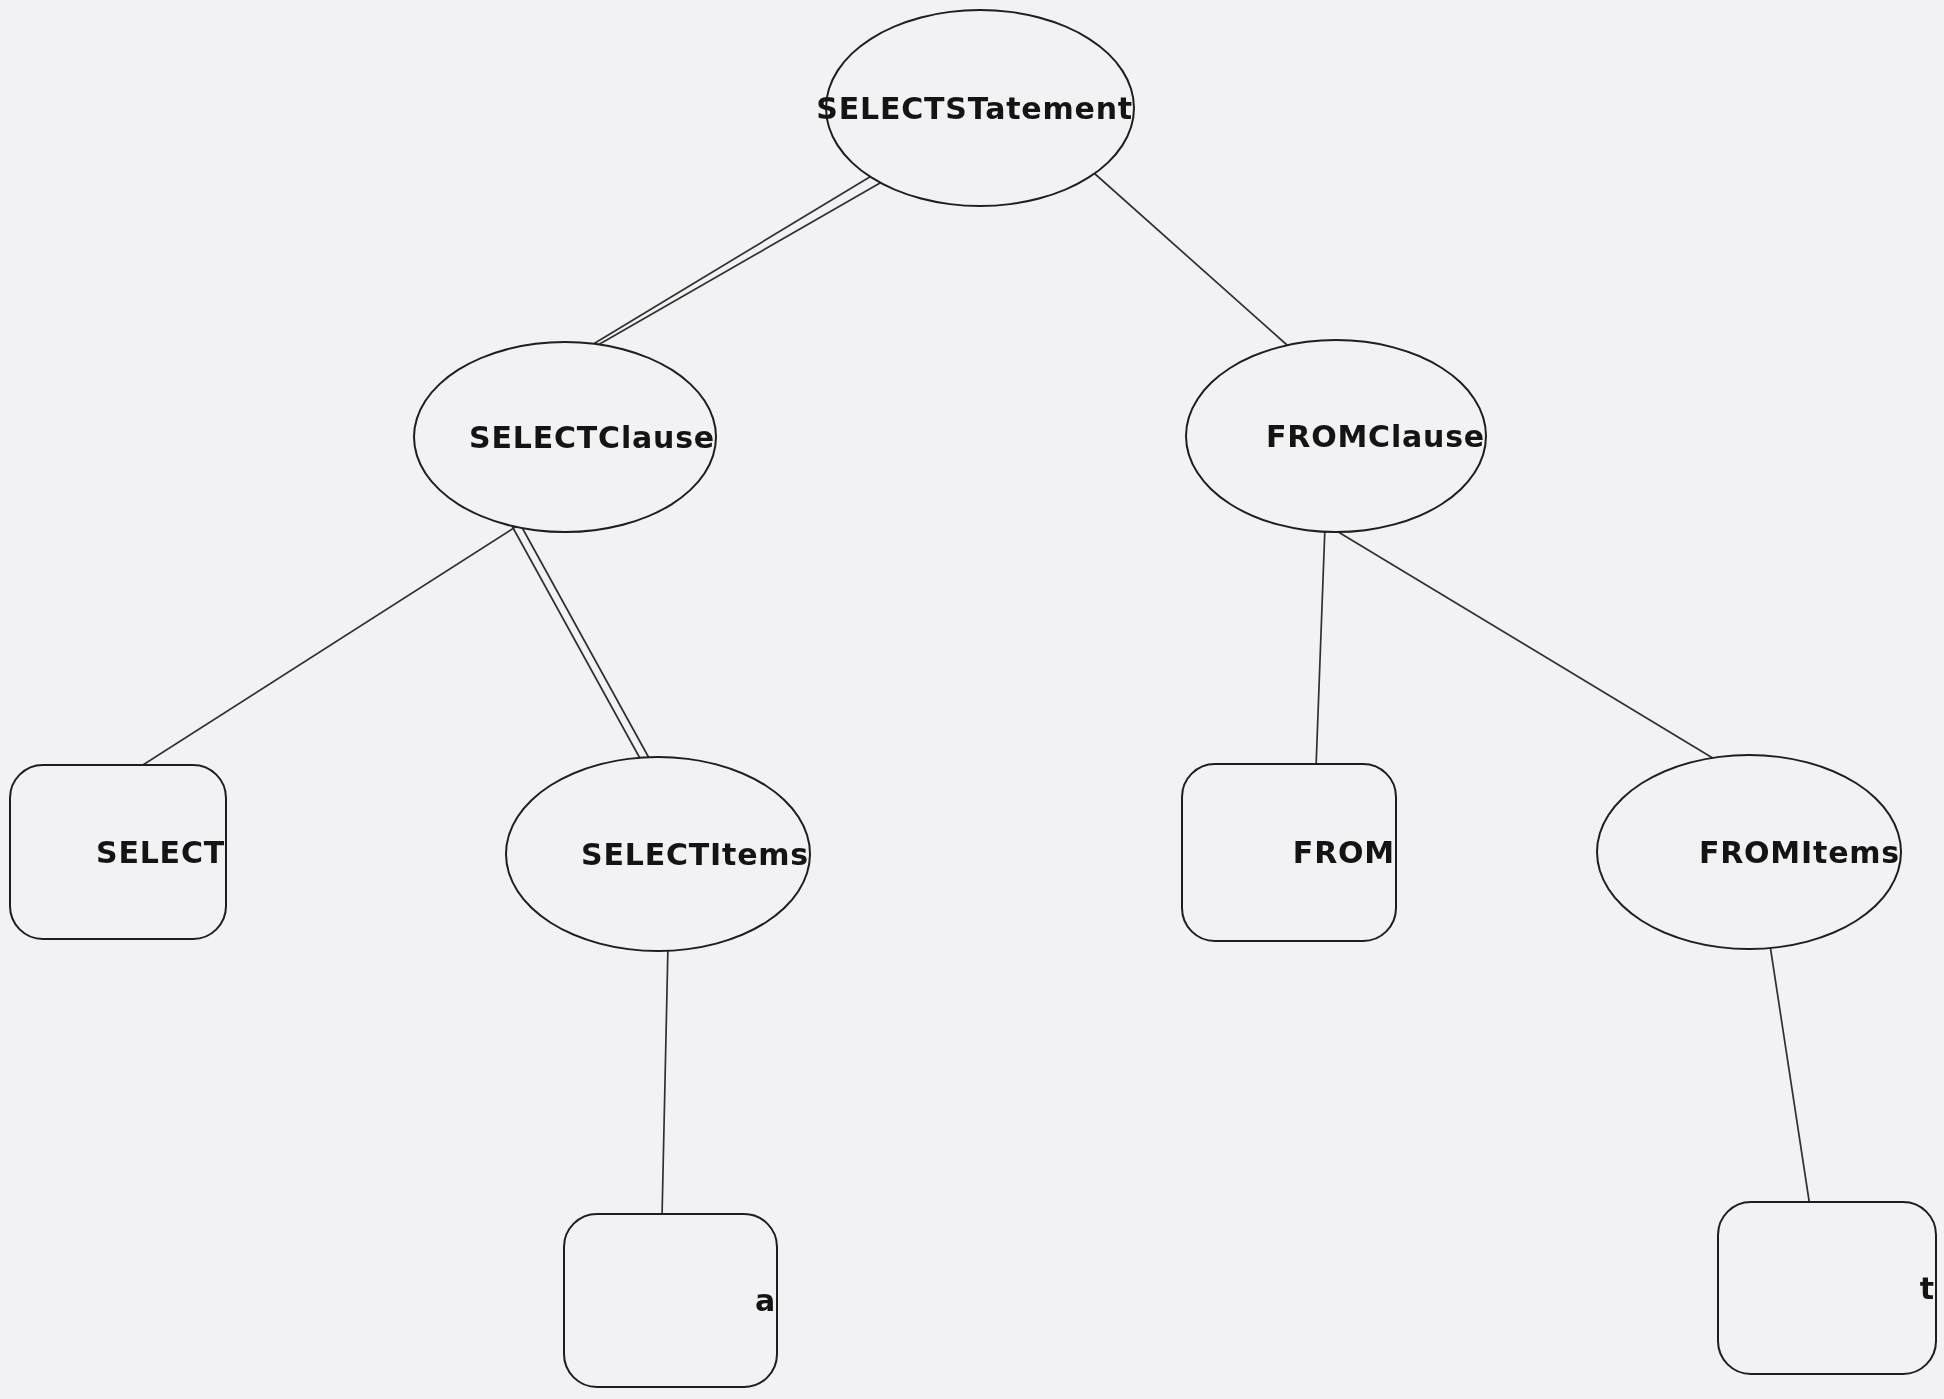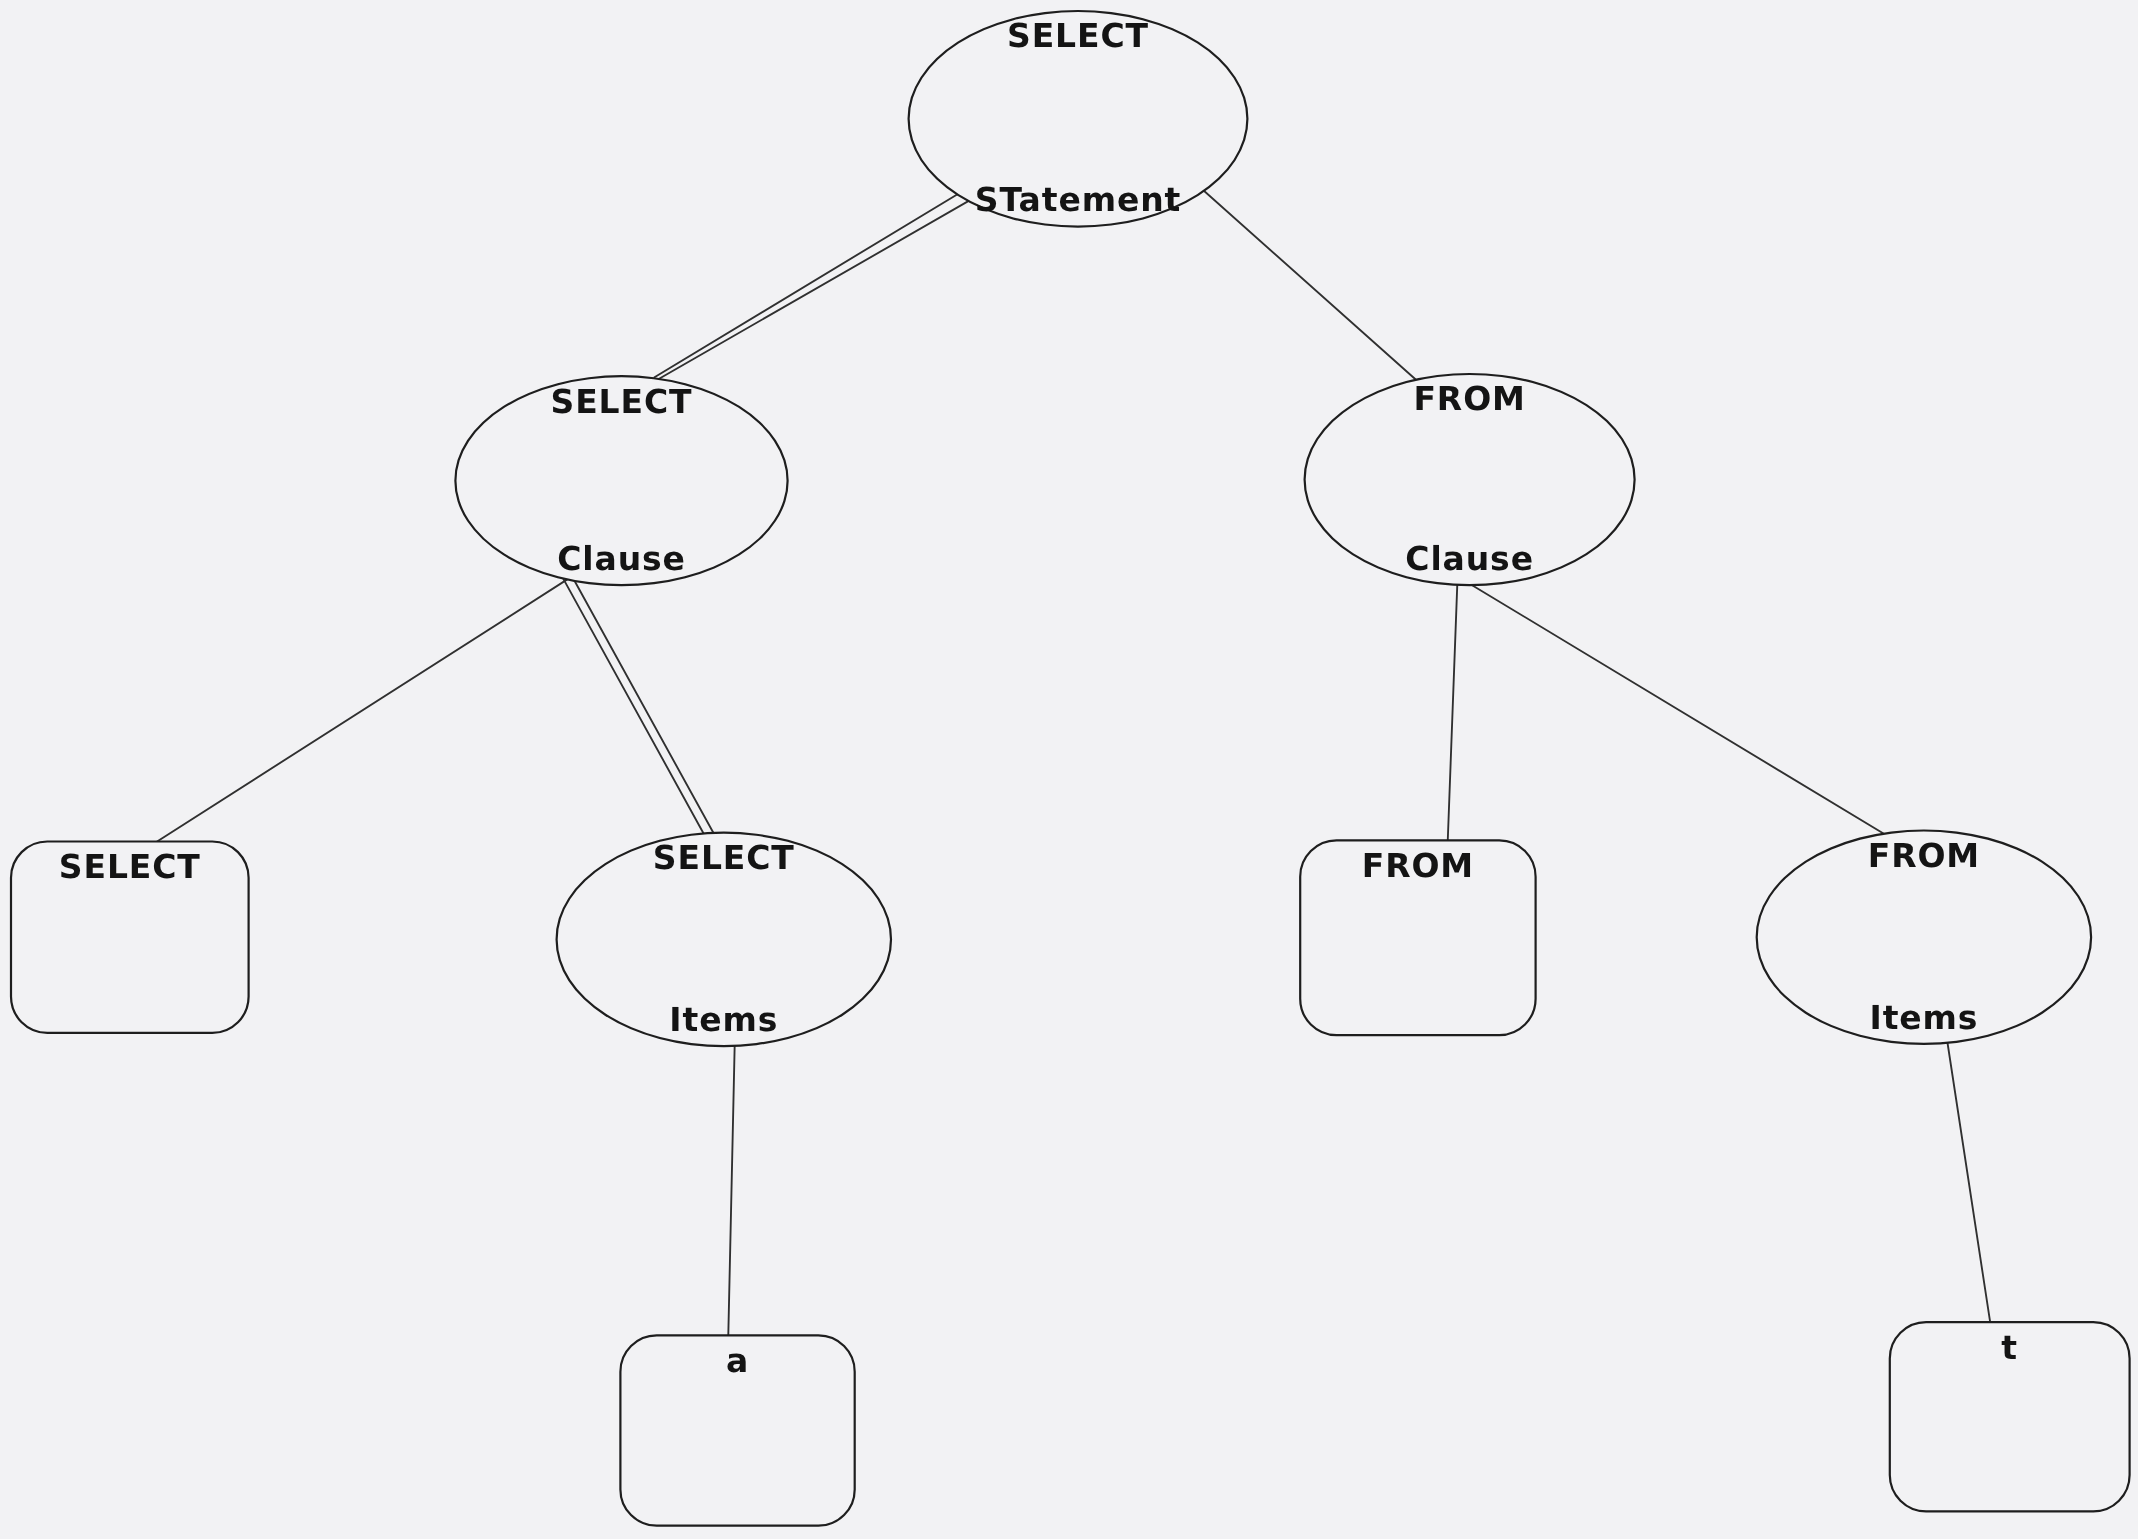--- a/index.html
+++ b/index.html
@@ -17,22 +17,22 @@
   .edges {
     position: absolute; left: 0; top: 0;
     width: 1944px; height: 1399px;
     z-index: 1;
   }
   .edges line { stroke: #303030; stroke-width: 1.7; stroke-linecap: round; }
   .node {
     position: absolute;
     z-index: 2;
     box-sizing: border-box;
-    display: flex; flex-direction: column;
-    align-items: center; justify-content: space-between;
+    display: flex; flex-direction: row;
+    align-items: center; justify-content: flex-end;
     background: #f2f2f4;
     border: 2.4px solid #1e1e1e;
     color: #141414;
     font-size: 30px;
     font-weight: 600;
     letter-spacing: 0.8px;
     line-height: 1.5;
     text-align: center;
   }
   .ellipse { border-radius: 50%; }

